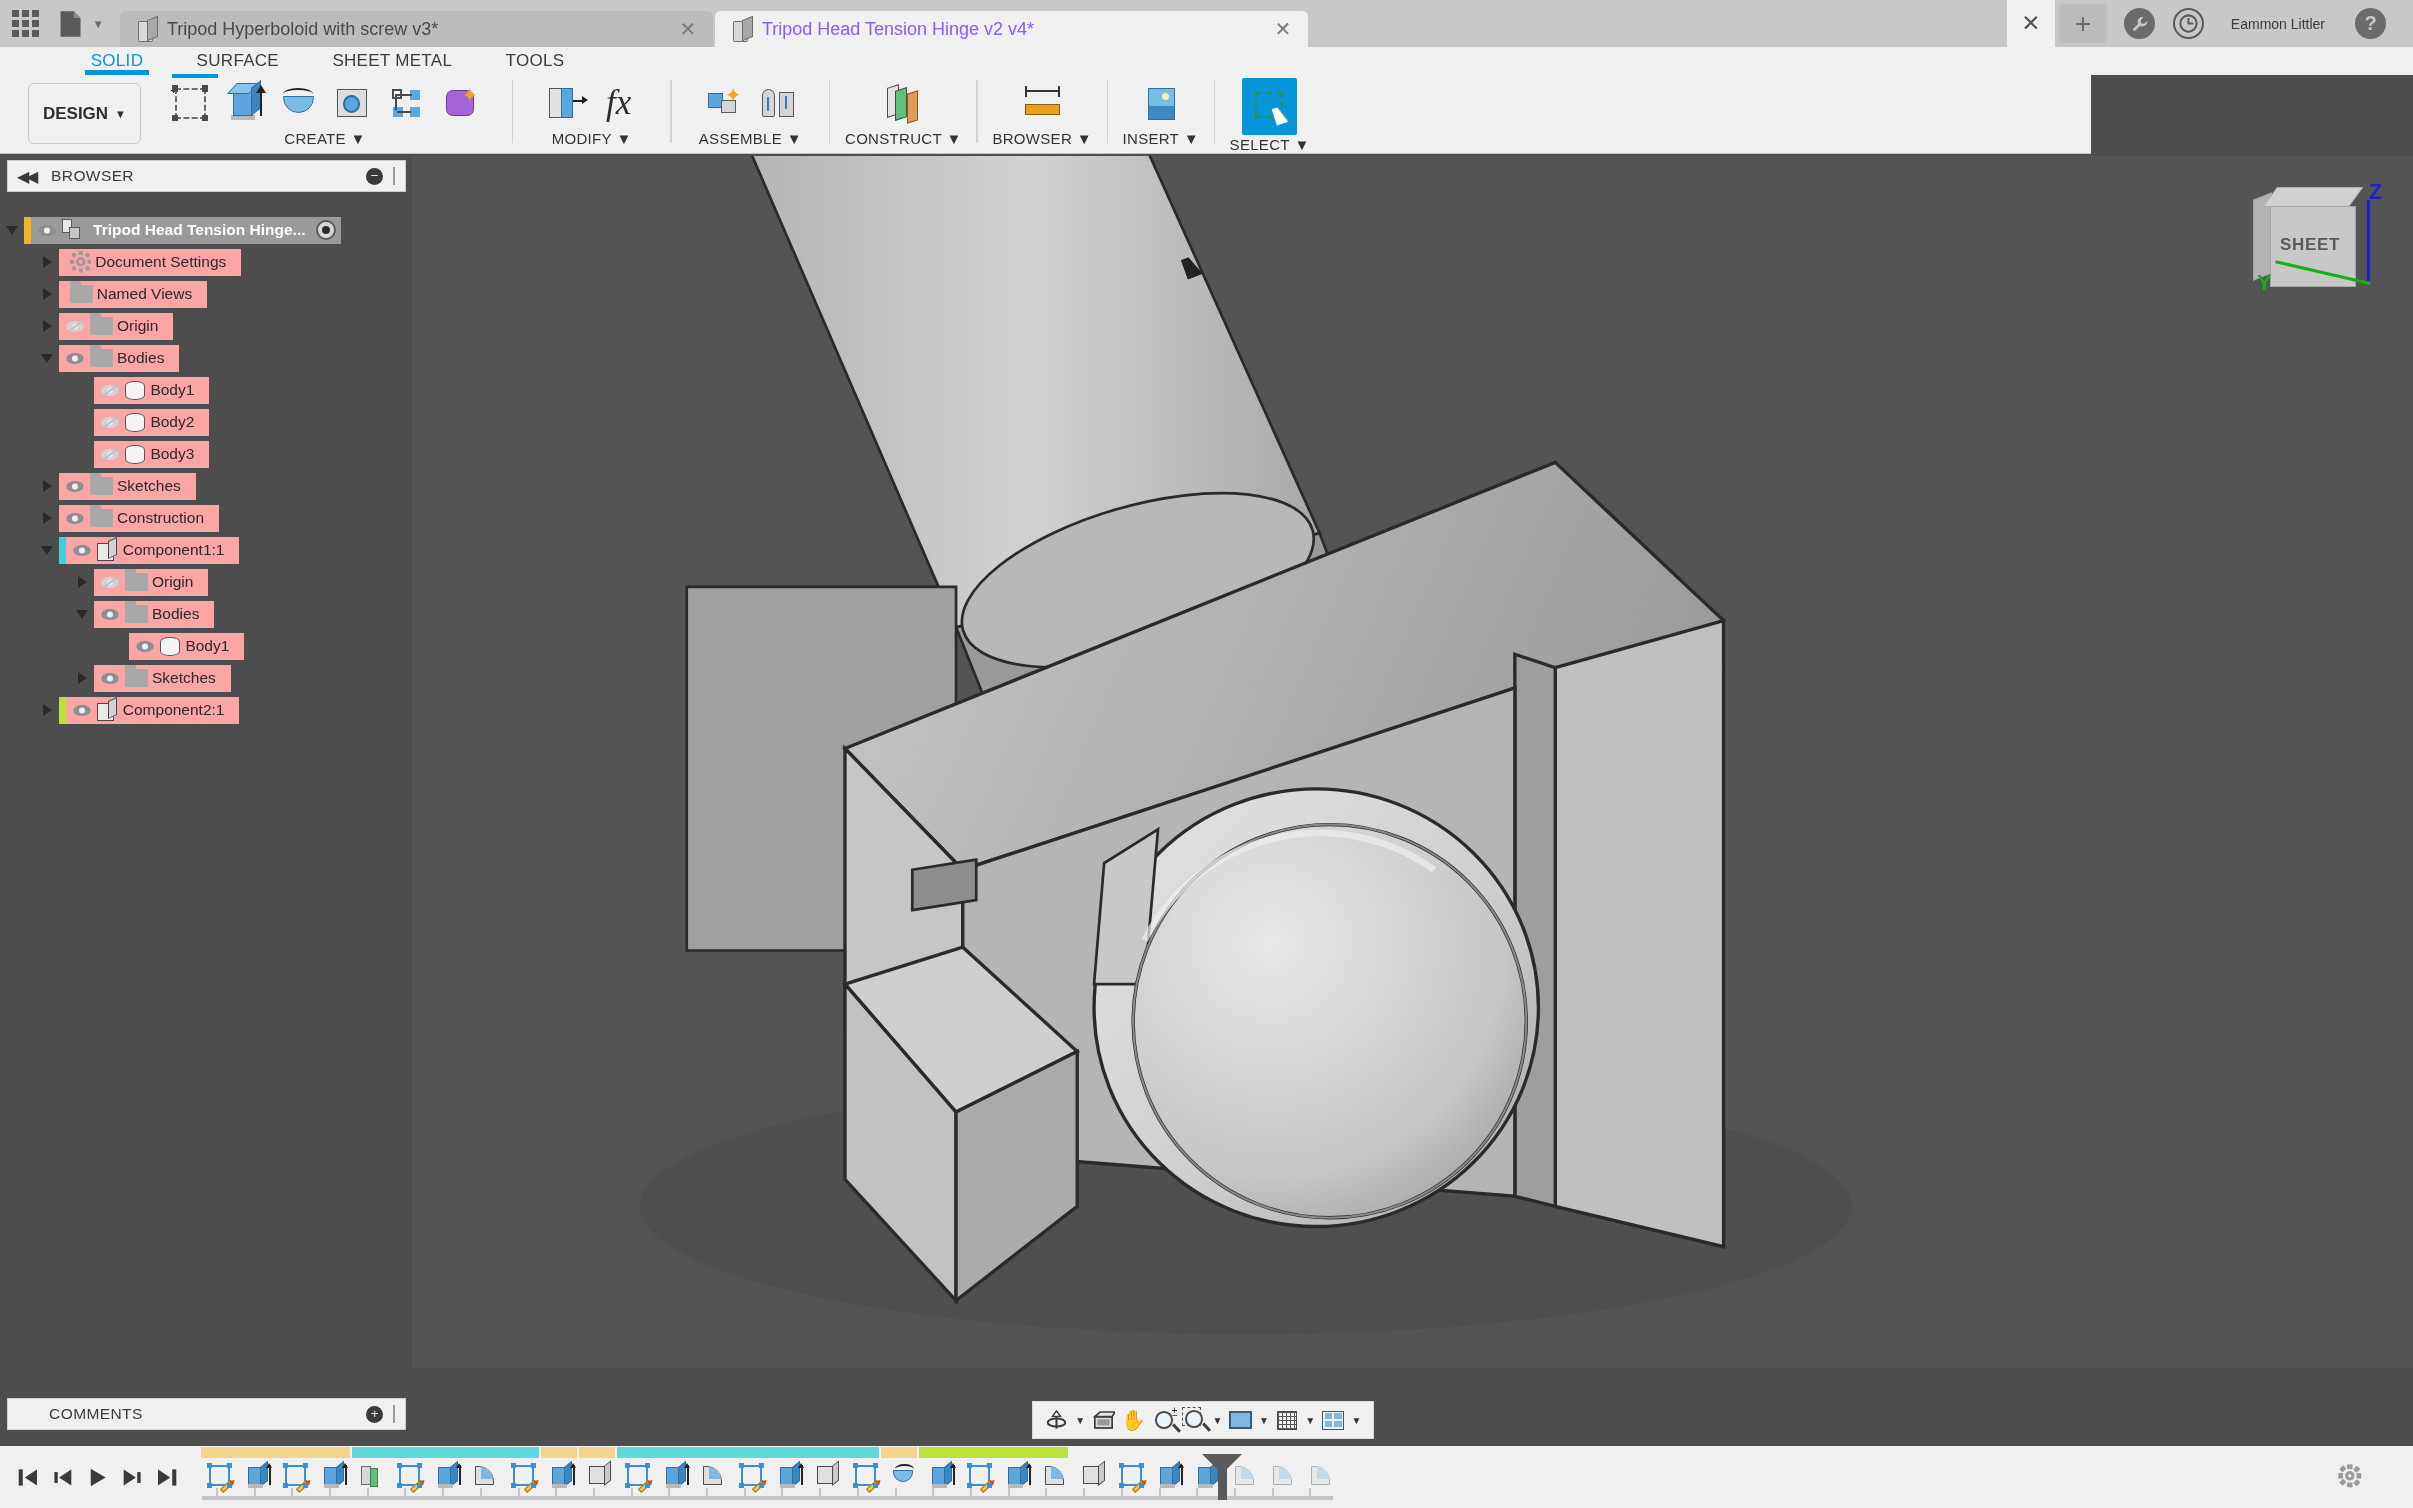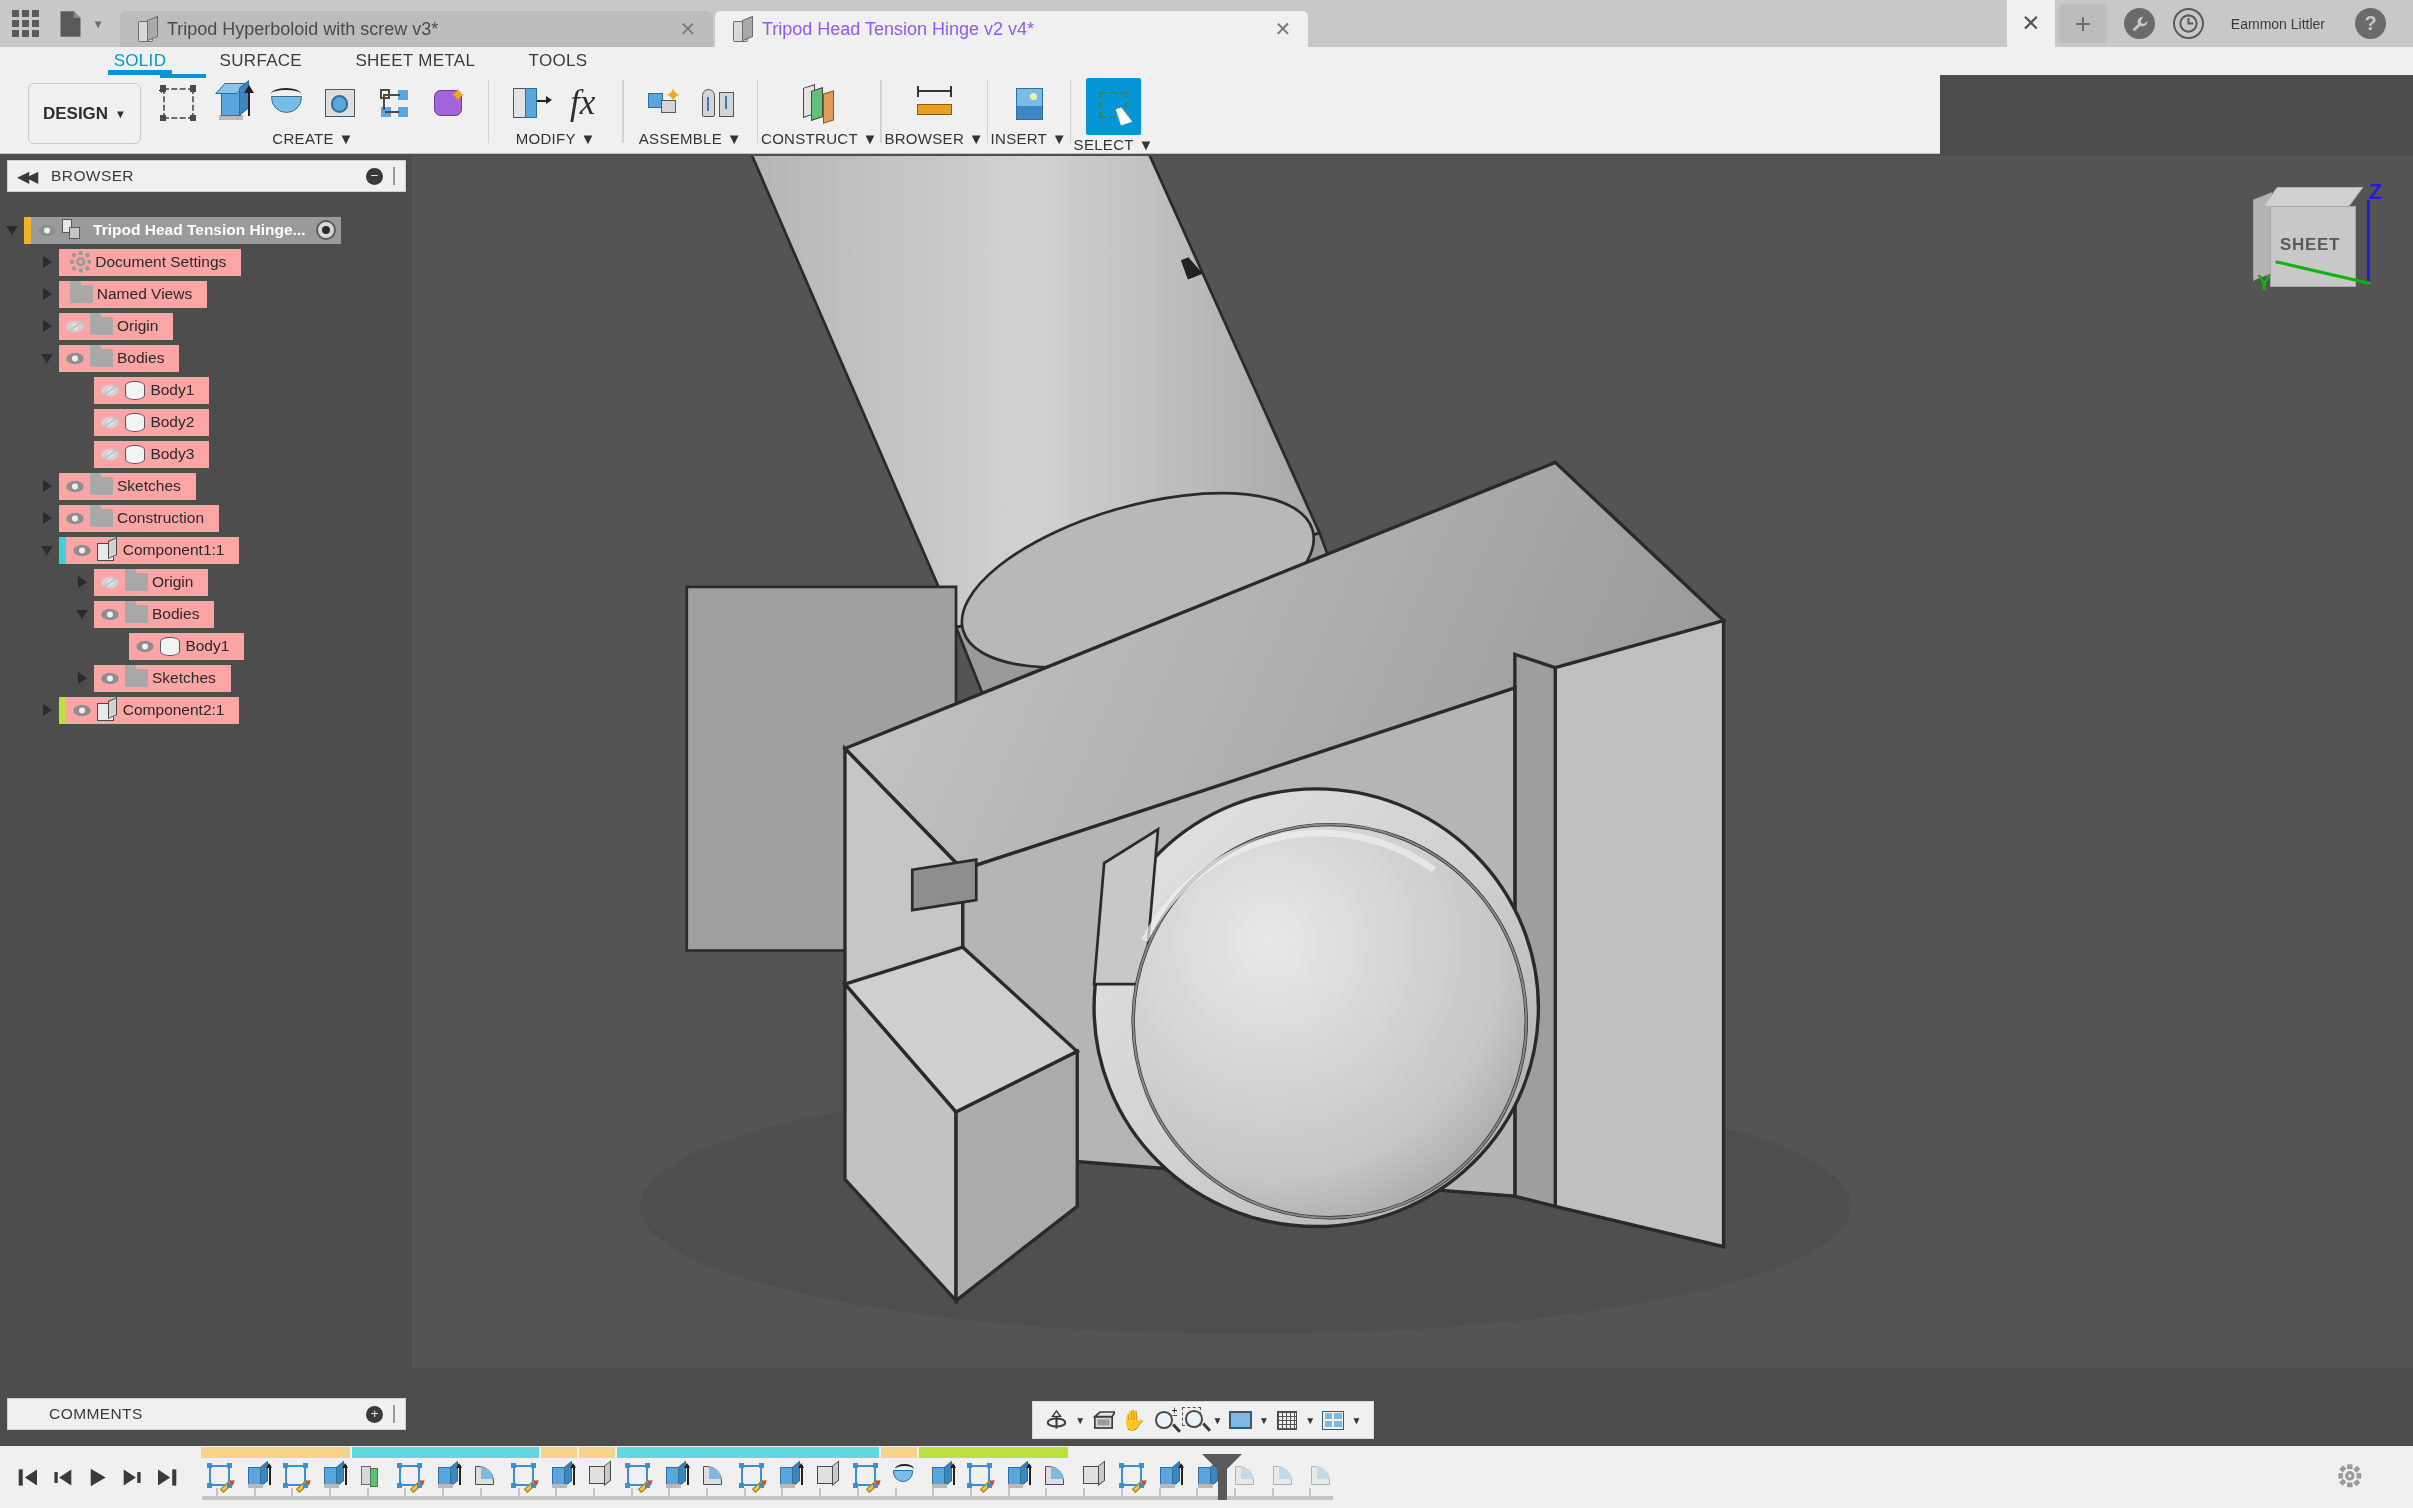--- a/index.html
+++ b/index.html
@@ -79,37 +79,38 @@
     margin-left: 17.5px; display:flex; align-items:center; justify-content:center;
     flex: none;
   }
   .circ-ico.filled { background: #6b6b6b; color: #c8c8c8; font-size: 17.5px; }
   .circ-ico.outline { border: 2.7px solid #5a5a5a; color: #5a5a5a; }
   .username { font-size: 14px; color: #3b3b3b; margin-left: 27px; white-space: nowrap; }
 
   
   .ribbon-tabs {
     position: absolute; top: 47px; left: 0; width: 2413px; height: 28px;
-    background: #f0f0f0; display: flex; align-items: center; padding-left: 107px;
+    background: #f0f0f0; display: flex; align-items: center; padding-left: 84px;
   }
   .rtab {
     font-size: 17px; color: #3c3c3c; padding: 0 6.7px; height: 28px;
     display: flex; align-items: center; position: relative; margin-right: 40px;
     letter-spacing: 0.3px;
   }
   .rtab.active { color: #0696d7; }
   .rtab.active::after {
     content:""; position: absolute; left: 1.3px; right: 1.3px; bottom: 0;
     height: 5.4px; background: #0696d7;
   }
 
   .ribbon {
-    position: absolute; top: 75px; left: 0; width: 1940px; height: 79px;
+    position: absolute; top: 75px; left: 0; width: 2091px; height: 79px;
     background: #f0f0f0; display: flex; align-items: flex-start;
     border-bottom: 1.3px solid #c4c4c4;
+    gap: 12px;
   }
   .design-btn {
     margin: 8px 0 0 28px; width: 113px; height: 61px;
     border: 1.3px solid #c9c9c9; border-radius: 6px; background: #f0f0f0;
     display:flex; align-items:center; justify-content:center; gap: 6.7px;
     font-size: 17px; font-weight: bold; color: #2e2e2e; flex: none;
   }
   .design-btn .cr { font-size: 11.4px; font-weight: normal; }
 
   .grp { display: flex; flex-direction: column; align-items: center; position: relative; }

